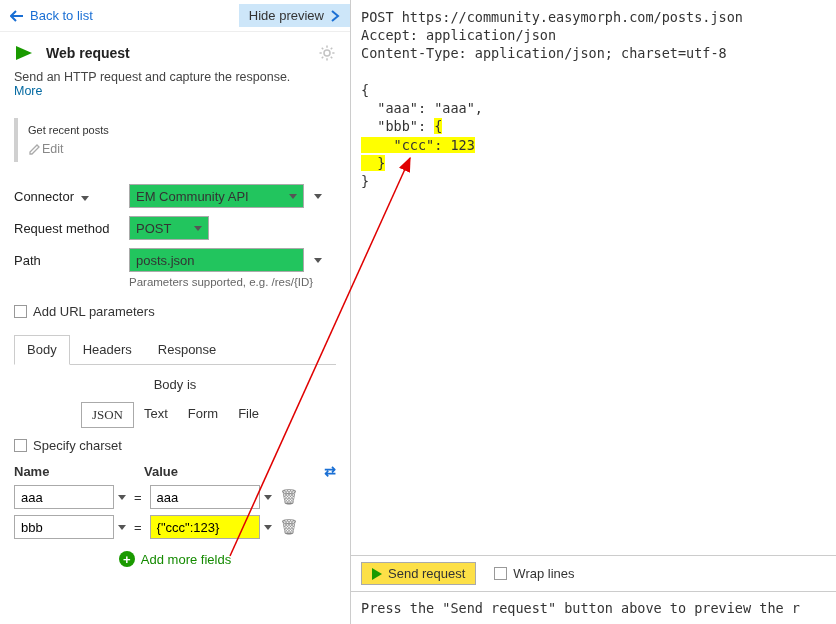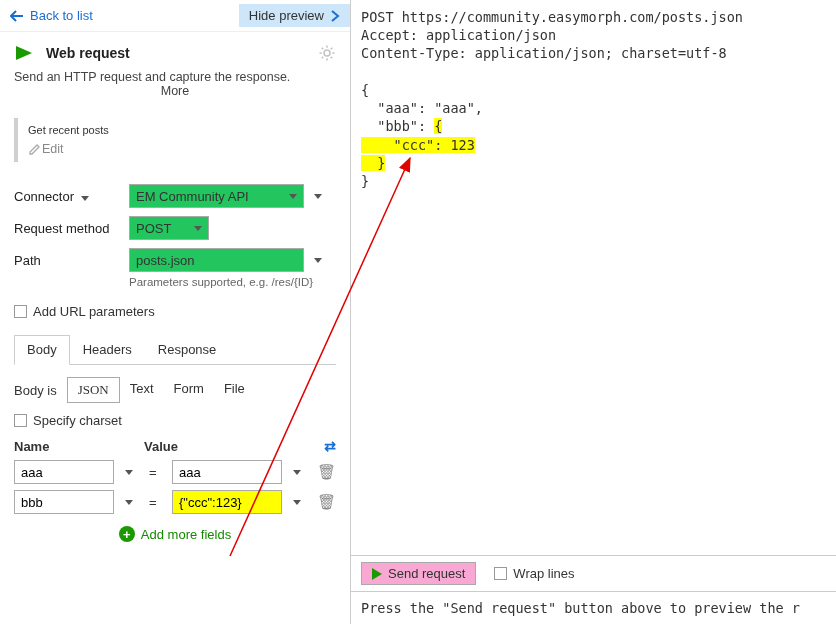--- a/index.html
+++ b/index.html
@@ -8,55 +8,55 @@
 .left-panel { width: 350px; display: flex; flex-direction: column; }
 .right-panel { flex: 1; display: flex; flex-direction: column; border-left: 1px solid #ccc; }
 .top-bar { display: flex; justify-content: space-between; align-items: center; height: 32px; border-bottom: 1px solid #eee; }
 .back-btn { display: flex; align-items: center; gap: 6px; padding: 4px 10px; color: #1a6fd4; cursor: pointer; }
 .hide-preview { display: flex; align-items: center; gap: 6px; padding: 4px 10px; background: #cde6f9; color: #333; cursor: pointer; }
 .header-section { padding: 12px 14px 10px 14px; position: relative; }
 .header-row { display: flex; align-items: center; gap: 10px; }
 .title { font-weight: bold; font-size: 14px; color: #222; }
 .gear { position: absolute; right: 14px; top: 12px; width: 18px; height: 18px; opacity: 0.5; }
 .subtitle { margin-top: 8px; color: #444; font-size: 12.5px; }
-.more-link { color: #404040; cursor: pointer; font-size: 12.5px; text-align: center; }
+.more-link { color: #0369a1; cursor: pointer; font-size: 12.5px; }
 .recent-box { margin: 10px 14px; border-left: 4px solid #d0d0d0; padding: 6px 10px; }
 .recent-title { font-size: 11px; margin-bottom: 6px; }
 .edit-row { display: flex; align-items: center; gap: 0; color: #888; font-size: 12.5px; }
 .form-area { padding: 4px 14px; }
 .form-row { display: flex; align-items: center; margin: 8px 0; gap: 10px; }
 .form-label { width: 105px; color: #222; font-size: 13px; }
 .select, .input { border: 1px solid #aaa; height: 24px; padding: 2px 6px; font-size: 13px; background: #22c55e; }
 .select { display: flex; align-items: center; justify-content: space-between; }
 .caret { width: 0; height: 0; border-left: 4px solid transparent; border-right: 4px solid transparent; border-top: 5px solid #555; }
 .hint { font-size: 11.5px; color: #666; margin-left: 115px; margin-top: -4px; }
 .checkbox-row { display: flex; align-items: center; gap: 6px; margin: 12px 14px; }
 .checkbox { width: 13px; height: 13px; border: 1px solid #999; background: #fff; }
 .tabs { display: flex; border-bottom: 1px solid #ccc; margin: 4px 14px 0 14px; }
 .tab { padding: 6px 12px; border: 1px solid transparent; cursor: pointer; font-size: 13px; }
 .tab.active { border: 1px solid #ccc; border-bottom: 1px solid #fff; background: #fff; margin-bottom: -1px; }
 .body-area { padding: 12px 14px; }
-.bodyis-row { display: flex; align-items: center; gap: 10px; margin-bottom: 10px; }
+.bodyis-row { display: flex; align-items: center; gap: 10px; margin-bottom: 10px; flex-direction: column; }
 .seg { display: flex; }
 .seg-btn { padding: 4px 10px; cursor: pointer; font-size: 13px; }
 .seg-btn.active { border: 1px solid #aaa; font-family: Liberation Serif, serif; }
 .nv-header { display: flex; align-items: center; margin-top: 10px; font-weight: bold; font-size: 13px; }
 .nv-header .ncol { width: 130px; }
 .nv-header .vcol { flex: 1; }
 .swap-icon { color: #1a6fd4; font-size: 14px; }
-.nv-row { display: flex; align-items: center; margin-top: 6px; gap: 4px; justify-content: space-between; }
+.nv-row { display: flex; align-items: center; margin-top: 6px; gap: 4px; }
 .nv-input { border: 1px solid #aaa; height: 24px; padding: 2px 6px; font-size: 13px; width: 100px; }
 .eq { margin: 0 4px; }
 .trash { color: #888; font-size: 15px; cursor: pointer; margin-left: 4px; }
 .highlight { background: #ffff00; }
 .add-more { display: flex; align-items: center; justify-content: center; gap: 6px; margin-top: 12px; color: #148a00; font-size: 13px; cursor: pointer; }
 .plus-circle { width: 16px; height: 16px; border-radius: 50%; background: #1a9a00; color: #fff; display: flex; align-items: center; justify-content: center; font-size: 13px; font-weight: bold; }
 .preview-text { flex: 1; padding: 8px 10px; font-family: "Consolas", monospace; font-size: 13.5px; line-height: 1.35; white-space: pre; overflow: hidden; }
 .send-bar { display: flex; align-items: center; gap: 18px; padding: 6px 10px; border-top: 1px solid #ccc; border-bottom: 1px solid #ccc; }
-.send-btn { display: flex; align-items: center; gap: 6px; border: 1px solid #aaa; padding: 3px 10px; background: #f9a8d4; cursor: pointer; }
+.send-btn { display: flex; align-items: center; gap: 6px; border: 1px solid #aaa; padding: 3px 10px; background: #fde047; cursor: pointer; }
 .green-arrow { width: 0; height: 0; border-top: 6px solid transparent; border-bottom: 6px solid transparent; border-left: 10px solid #1a9a00; }
 .result-text { padding: 8px 10px; font-family: "Consolas", monospace; font-size: 13.5px; white-space: pre; }
 svg.annotation { position: absolute; left: 0; top: 0; pointer-events: none; }
 </style>
 </head>
 <body>
 
 <div class="container">
   <div class="left-panel">
     <div class="top-bar">

